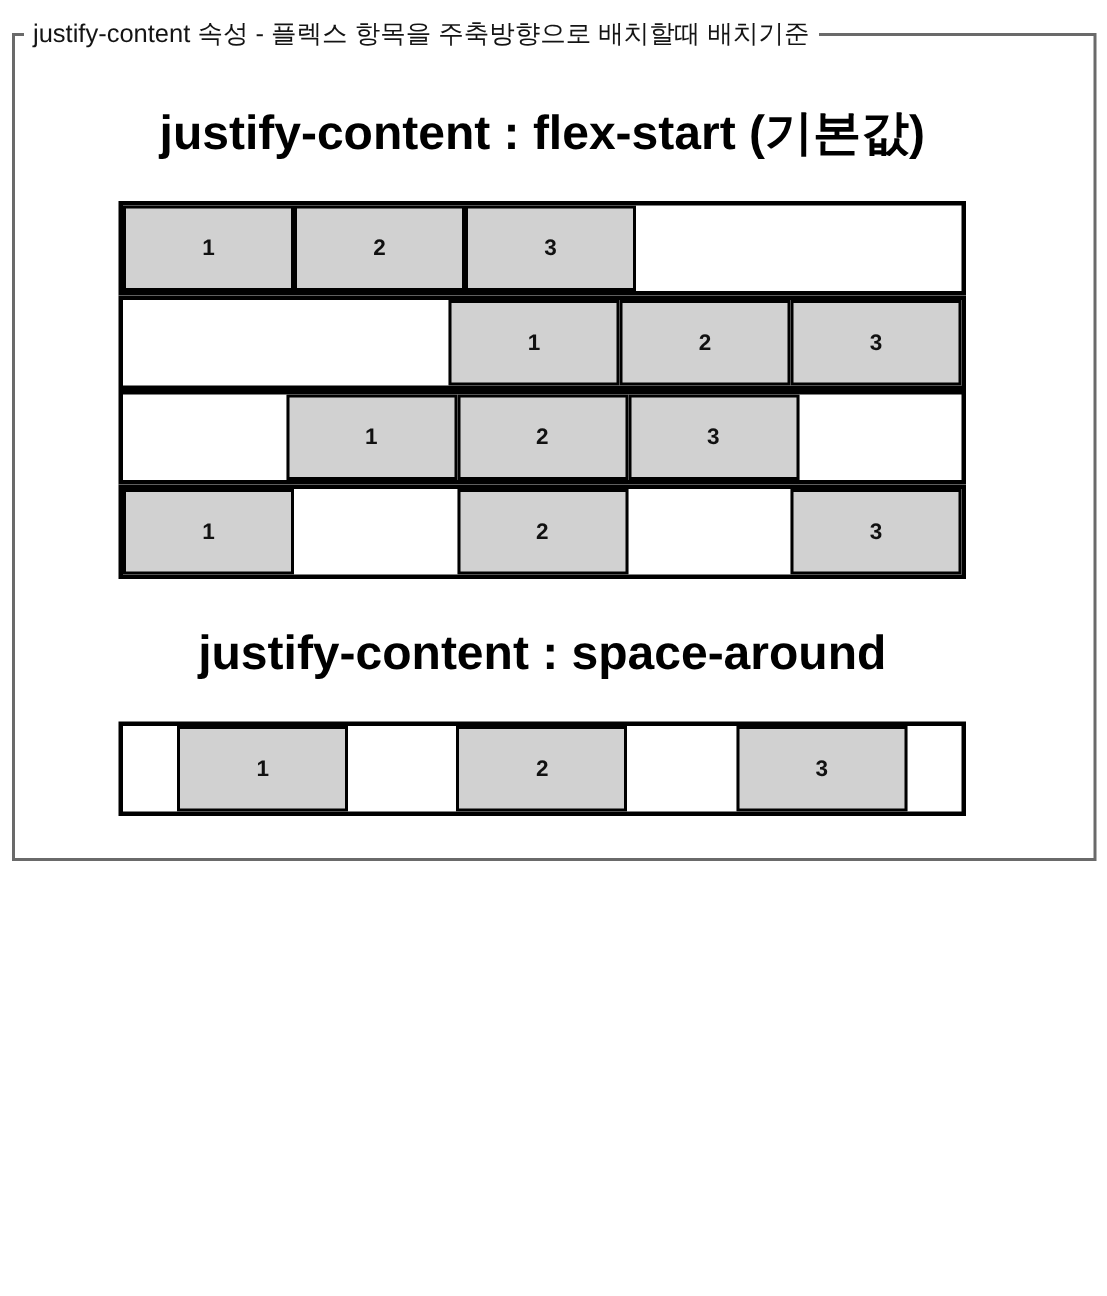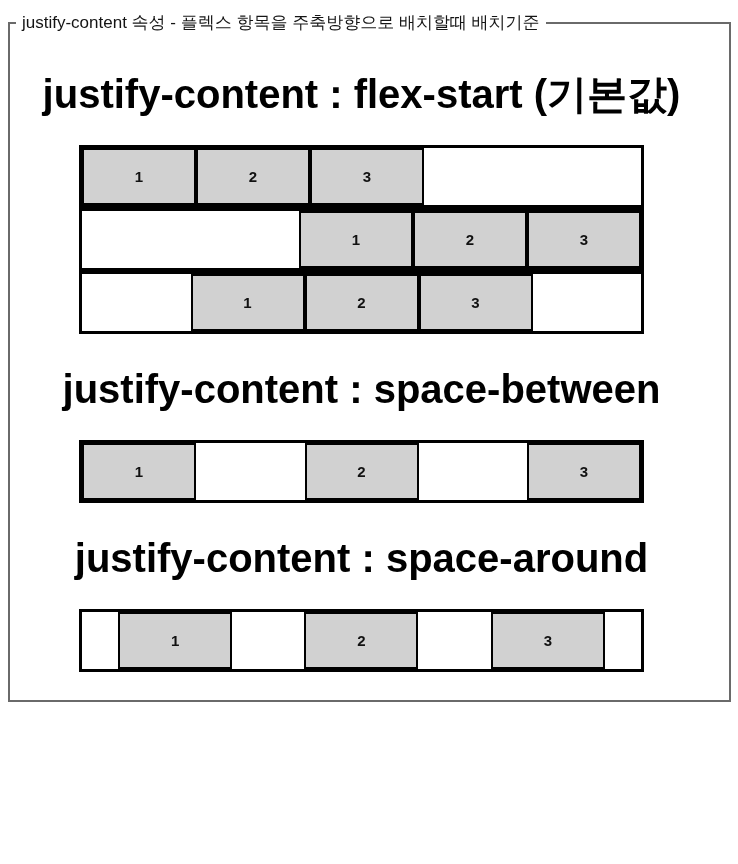--- a/index.html
+++ b/index.html
@@ -24,21 +24,21 @@
     font-size: 17px;
     line-height: 1.3;
     color: #141414;
     padding: 0 6px;
     margin-left: 6px;
     font-weight: 400;
   }
   h3.section-title {
     margin: 28px 0 24px;
     text-align: center;
-    font-size: 40px;
+    font-size: 32px;
     line-height: 1.35;
     font-weight: bold;
     color: #000;
     letter-spacing: 0;
   }
   .section:first-of-type h3.section-title {
     margin-top: 33px;
   }
   .flex-container {
     display: flex;
@@ -91,21 +91,20 @@
 
   <div class="section">
     <div class="flex-container jc-center">
       <div class="flex-item">1</div>
       <div class="flex-item">2</div>
       <div class="flex-item">3</div>
     </div>
   </div>
 
   <div class="section">
-    <h3 class="section-title">justify-content : space-between</h3>
     <div class="flex-container jc-space-between">
       <div class="flex-item">1</div>
       <div class="flex-item">2</div>
       <div class="flex-item">3</div>
     </div>
   </div>
 
   <div class="section">
     <h3 class="section-title">justify-content : space-around</h3>
     <div class="flex-container jc-space-around">

